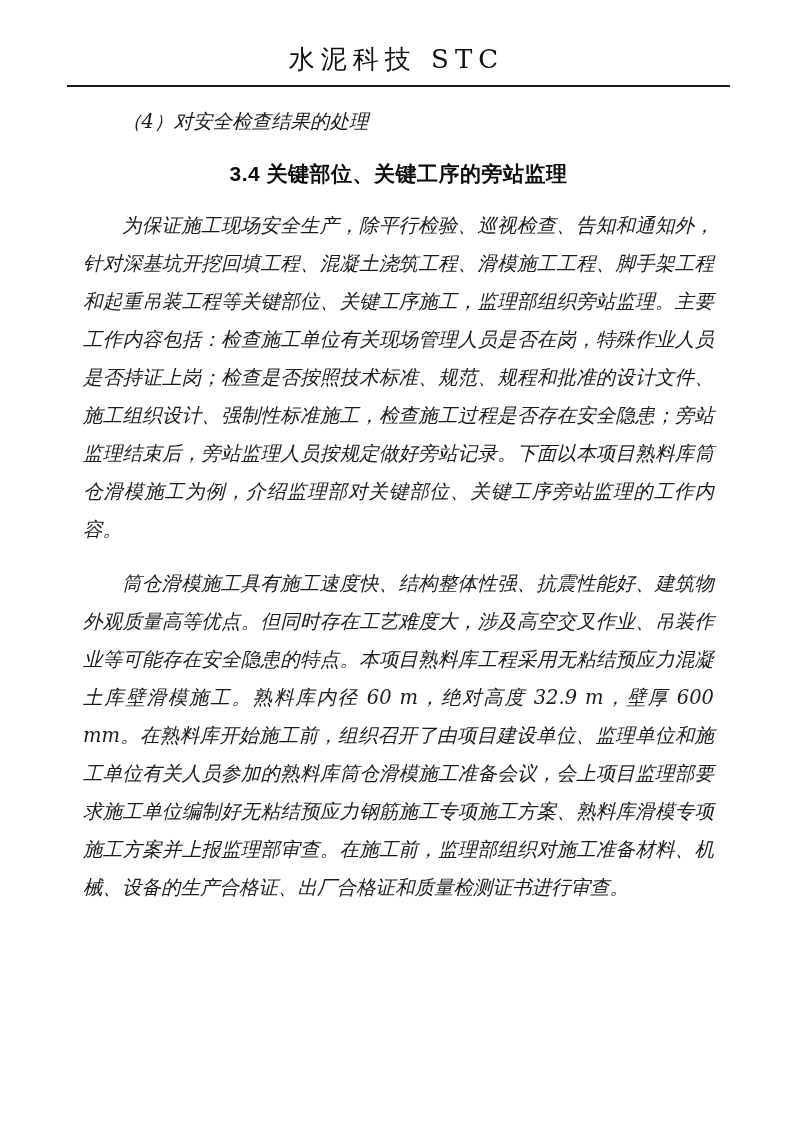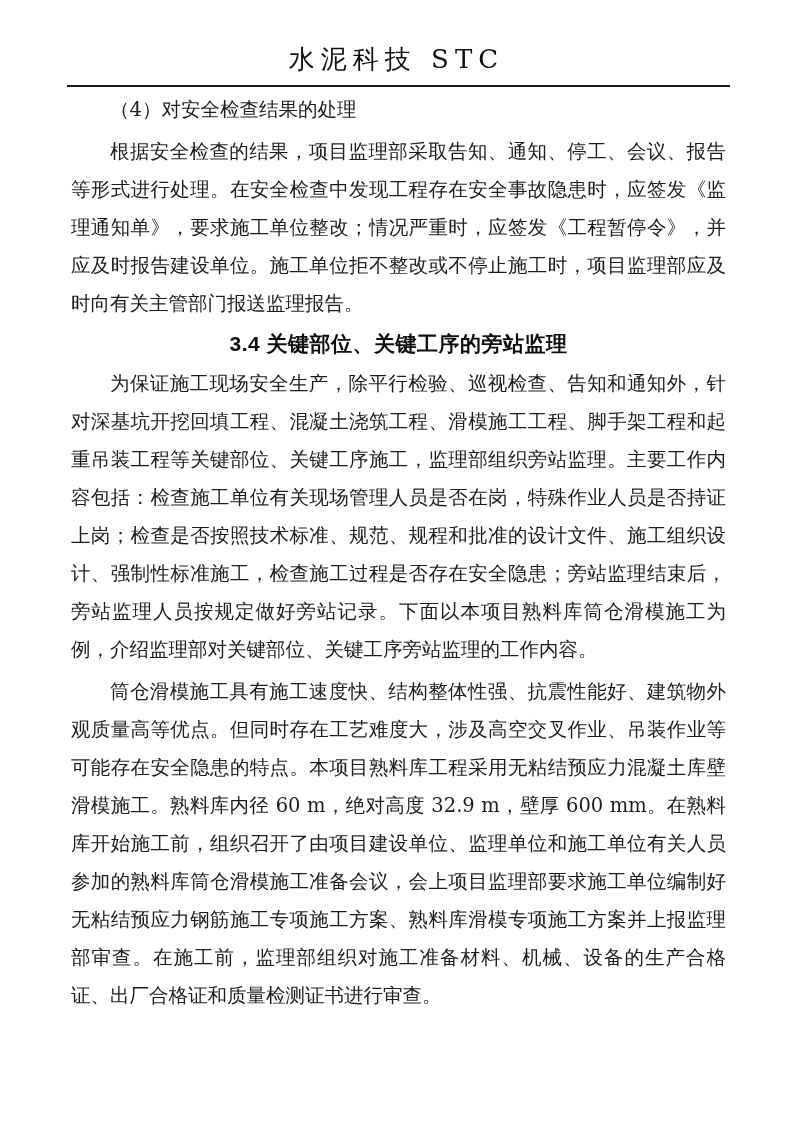--- a/index.html
+++ b/index.html
@@ -37,23 +37,24 @@
   
   .content {
     margin: 0 63px 0 67px;
     font-size: 19.5px;
     line-height: 38px;
     text-align: justify;
     text-justify: inter-ideograph;
     color: #1c1c1c;
   }
   .content p {
-    margin: 4px;
+    margin: 16px;
     padding: 0;
     text-indent: 2em;
+    font-style: italic;
   }
   .sub-heading {
     text-align: left;
   }
   .section-heading {
     margin: 0;
     padding: 0;
     font-family: "Liberation Sans", "DejaVu Sans", sans-serif;
     font-weight: 700;
     font-size: 21px;
@@ -99,21 +100,20 @@
 
 <div class="page">
 
   <header class="header">
     <div class="journal-title">水泥科技 STC</div>
     <div class="header-rule"></div>
   </header>
 
   <main class="content">
     <p class="sub-heading">（4）对安全检查结果的处理</p>
-    <p class="body-para">根据安全检查的结果，项目监理部采取告知、通知、停工、会议、报告等形式进行处理。在安全检查中发现工程存在安全事故隐患时，应签发《监理通知单》，要求施工单位整改；情况严重时，应签发《工程暂停令》，并应及时报告建设单位。施工单位拒不整改或不停止施工时，项目监理部应及时向有关主管部门报送监理报告。</p>
     <h2 class="section-heading">3.4 关键部位、关键工序的旁站监理</h2>
     <p class="body-para">为保证施工现场安全生产，除平行检验、巡视检查、告知和通知外，针对深基坑开挖回填工程、混凝土浇筑工程、滑模施工工程、脚手架工程和起重吊装工程等关键部位、关键工序施工，监理部组织旁站监理。主要工作内容包括：检查施工单位有关现场管理人员是否在岗，特殊作业人员是否持证上岗；检查是否按照技术标准、规范、规程和批准的设计文件、施工组织设计、强制性标准施工，检查施工过程是否存在安全隐患；旁站监理结束后，旁站监理人员按规定做好旁站记录。下面以本项目熟料库筒仓滑模施工为例，介绍监理部对关键部位、关键工序旁站监理的工作内容。</p>
     <p class="body-para">筒仓滑模施工具有施工速度快、结构整体性强、抗震性能好、建筑物外观质量高等优点。但同时存在工艺难度大，涉及高空交叉作业、吊装作业等可能存在安全隐患的特点。本项目熟料库工程采用无粘结预应力混凝土库壁滑模施工。熟料库内径 60 m，绝对高度 32.9 m，壁厚 600 mm。在熟料库开始施工前，组织召开了由项目建设单位、监理单位和施工单位有关人员参加的熟料库筒仓滑模施工准备会议，会上项目监理部要求施工单位编制好无粘结预应力钢筋施工专项施工方案、熟料库滑模专项施工方案并上报监理部审查。在施工前，监理部组织对施工准备材料、机械、设备的生产合格证、出厂合格证和质量检测证书进行审查。</p>
   </main>
 
   <footer class="footer">
     <div class="footer-rule"></div>
     <div class="footer-row">
       <span class="page-number">47</span>
       <span class="issue">2022.No.2</span>

